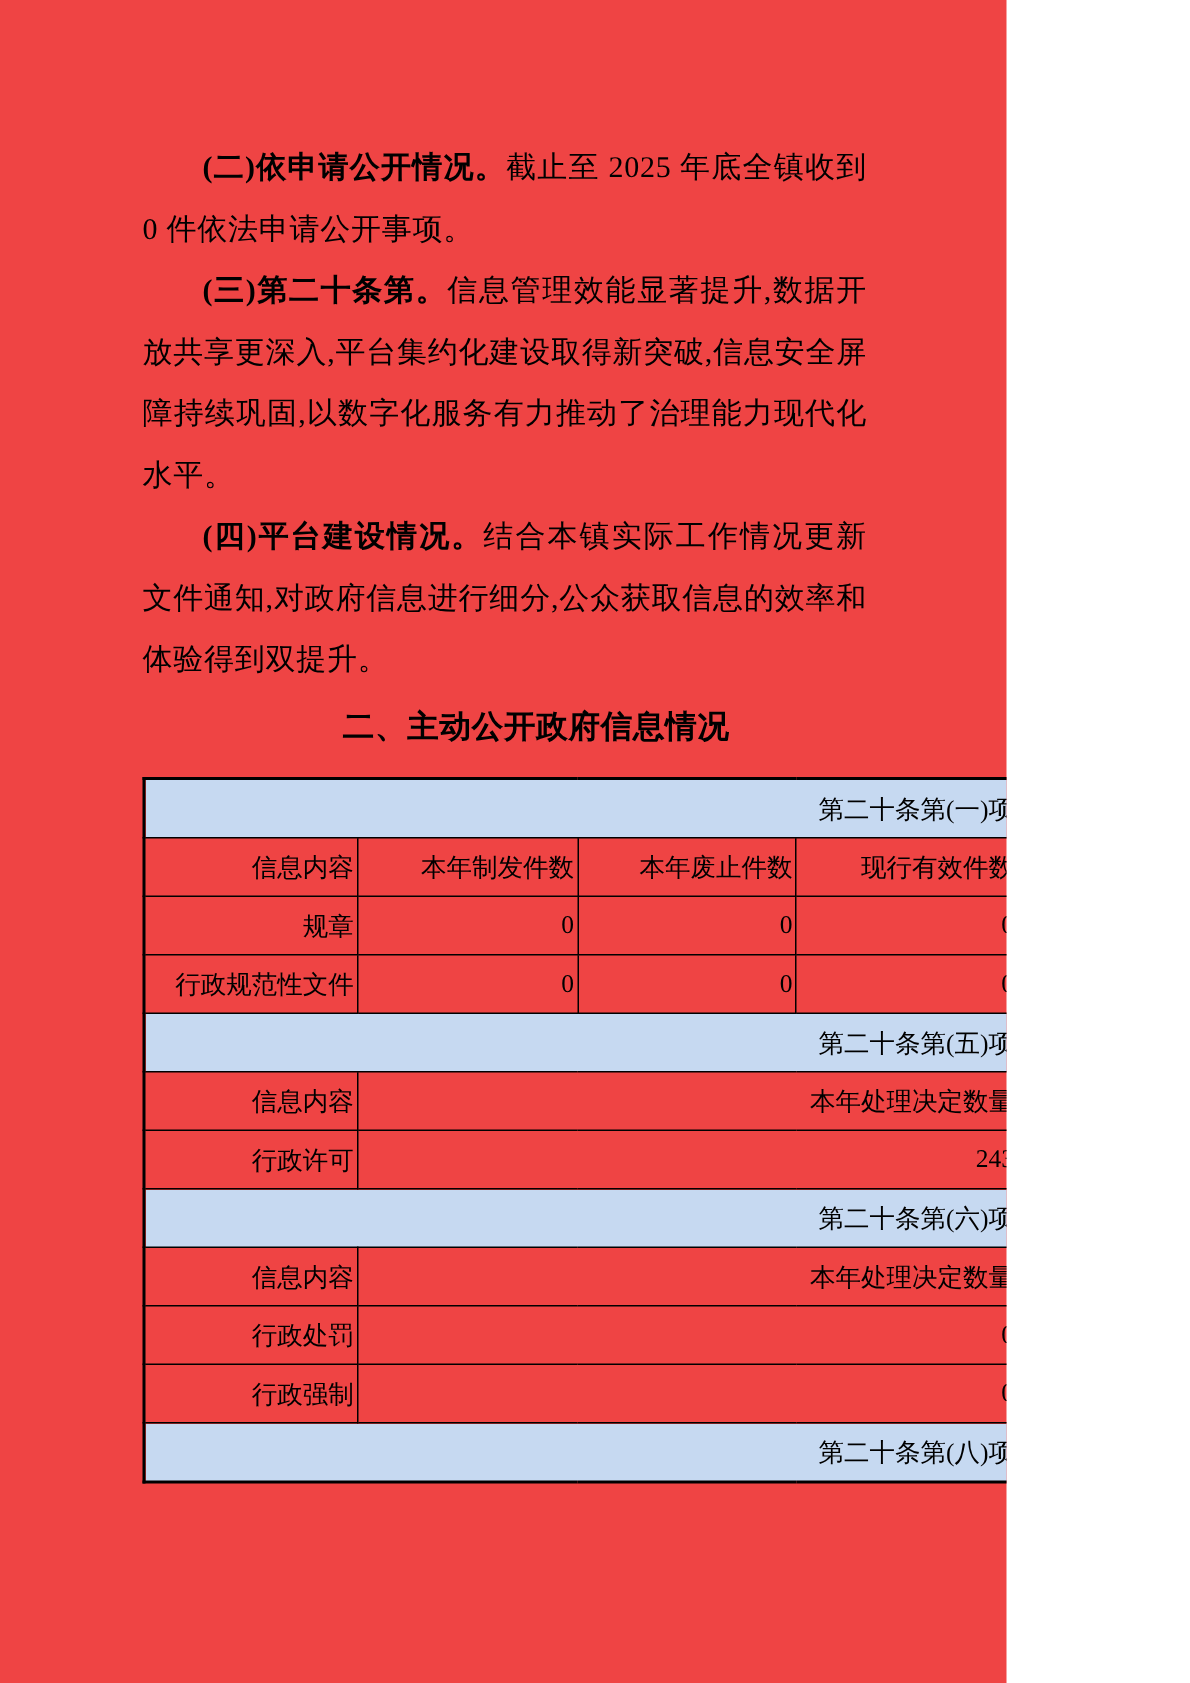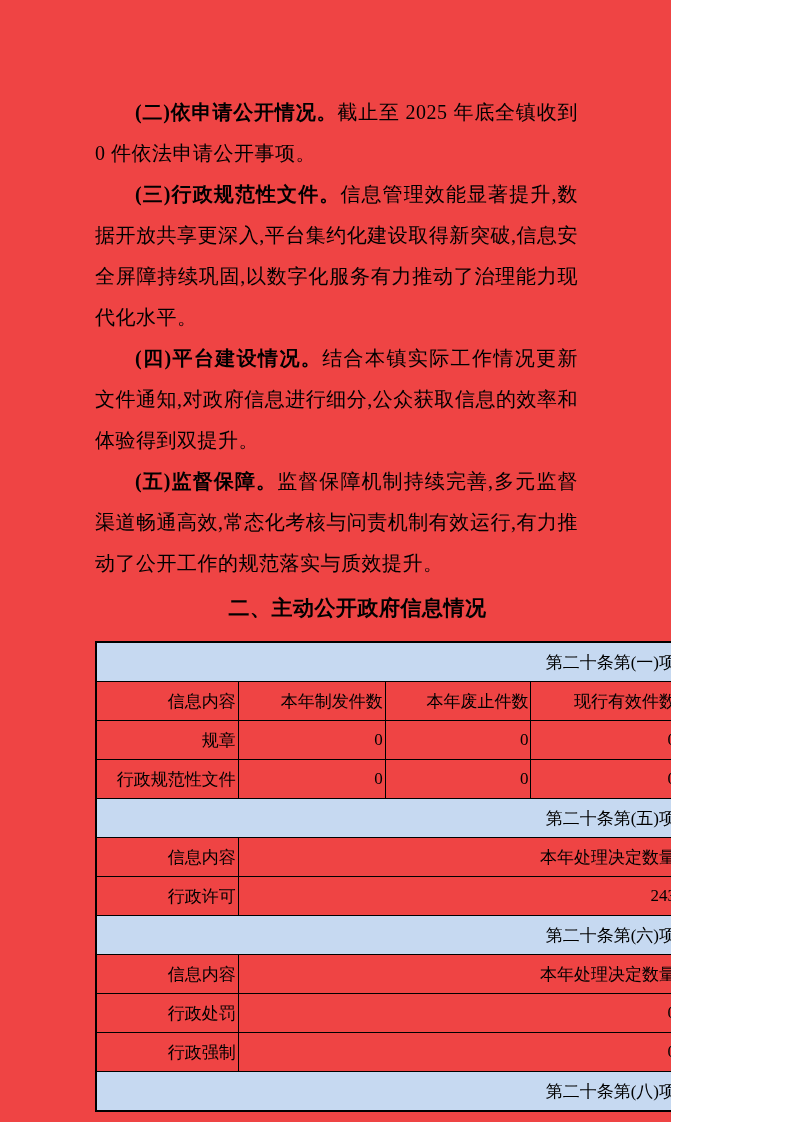--- a/index.html
+++ b/index.html
@@ -57,23 +57,22 @@
     white-space: nowrap;
   }
 </style>
 </head>
 <body>
 
 <div class="page">
   <div class="content">
     <div class="paragraphs" id="paragraphs">
         <p><b>(二)依申请公开情况。</b><span>截止至 2025 年底全镇收到 0 件依法申请公开事项。</span></p>
-        <p><b>(三)行政规范性文件。</b><span>信息管理效能显著提升,数据开放共享更深入,平台集约化建设取得新突破,信息安全屏障持续巩固,以数字化服务有力推动了治理能力现代化水平。</span></p>
+        <p><b>(三)第二十条第。</b><span>信息管理效能显著提升,数据开放共享更深入,平台集约化建设取得新突破,信息安全屏障持续巩固,以数字化服务有力推动了治理能力现代化水平。</span></p>
         <p><b>(四)平台建设情况。</b><span>结合本镇实际工作情况更新文件通知,对政府信息进行细分,公众获取信息的效率和体验得到双提升。</span></p>
-        <p><b>(五)监督保障。</b><span>监督保障机制持续完善,多元监督渠道畅通高效,常态化考核与问责机制有效运行,有力推动了公开工作的规范落实与质效提升。</span></p>
       </div>
     <h2 class="section-heading">二、主动公开政府信息情况</h2>
     <table class="info-table">
       <colgroup>
         <col style="width:24.4%">
         <col style="width:25.2%">
         <col style="width:25.0%">
         <col style="width:25.4%">
       </colgroup>
       <tbody id="table-body">

